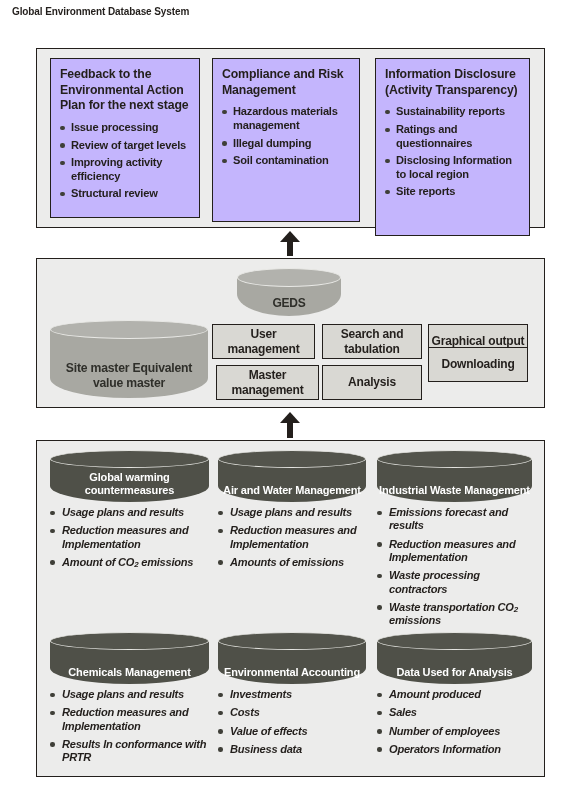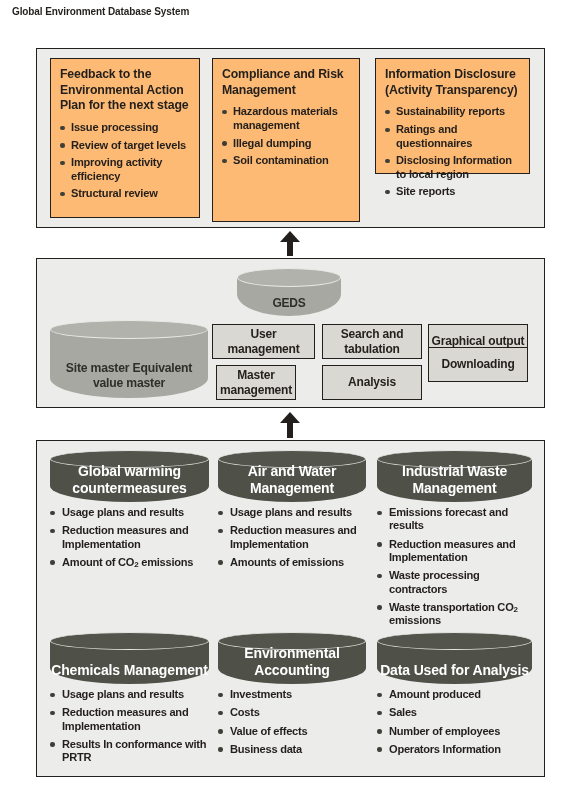--- a/index.html
+++ b/index.html
@@ -36,28 +36,28 @@
   }
 
   
   #panel-top   { left: 36px; top: 48px;  width: 509px; height: 180px; }
   #panel-mid   { left: 36px; top: 258px; width: 509px; height: 150px; }
   #panel-bot   { left: 36px; top: 440px; width: 509px; height: 337px; }
 
   
   .topbox {
     position: absolute;
-    background: #fdba74;
+    background: #c4b5fd;
     border: 1.5px solid #231f1c;
     box-sizing: border-box;
     padding: 8px 9px 6px 9px;
   }
   #topbox-0 { left: 50px; top: 58px; width: 150px; height: 160px; }
   #topbox-1 { left: 212px; top: 58px; width: 148px; height: 164px; }
-  #topbox-2 { left: 375px; top: 58px; width: 155px; height: 116px; }
+  #topbox-2 { left: 375px; top: 58px; width: 155px; height: 178px; }
 
   .topbox h3 {
     margin: 0 0 7px 0;
     font-size: 12.3px;
     font-weight: bold;
     line-height: 1.28;
     color: #231f1c;
     letter-spacing: -0.15px;
   }
   .topbox ul { margin: 0; padding: 0; list-style: none; }
@@ -137,21 +137,21 @@
     text-align: center;
     font-size: 12px;
     font-weight: bold;
     line-height: 1.18;
     color: #231f1c;
     letter-spacing: -0.2px;
   }
   #fn-0 { left: 212px; top: 324px; width: 103px; height: 35px; }
   #fn-1 { left: 322px; top: 324px; width: 100px; height: 35px; }
   #fn-2 { left: 428px; top: 324px; width: 100px; height: 35px; }
-  #fn-3 { left: 216px; top: 365px; width: 80px; height: 35px; }
+  #fn-3 { left: 216px; top: 365px; width: 103px; height: 35px; }
   #fn-4 { left: 322px; top: 365px; width: 100px; height: 35px; }
   #fn-5 { left: 428px; top: 347px; width: 100px; height: 35px; }
 
   
   .arrow-up {
     position: absolute;
     width: 24px;
   }
   .arrow-up .shaft {
     position: absolute;
@@ -195,21 +195,21 @@
     background: #53544c;
     border-radius: 50%;
     border: 1.5px solid #e4e4e0;
     box-sizing: border-box;
   }
   .dbcyl .label {
     position: absolute;
     left: 0; right: 0;
     bottom: 5px;
     text-align: center;
-    font-size: 14px;
+    font-size: 11px;
     font-weight: bold;
     line-height: 1.2;
     color: #ffffff;
     letter-spacing: -0.15px;
   }
 
   .dbcard ul {
     position: absolute;
     top: 56px;
     left: 0;
@@ -220,20 +220,21 @@
   }
   .dbcard li {
     position: relative;
     font-size: 11.1px;
     font-weight: bold;
     line-height: 1.2;
     margin-bottom: 5px;
     padding-left: 12px;
     color: #231f1c;
     letter-spacing: -0.25px;
+    font-style: italic;
   }
   .dbcard li::before {
     content: "";
     position: absolute;
     left: 0px;
     top: 4.5px;
     width: 4.5px;
     height: 4.5px;
     border-radius: 50%;
     background: #3f3f38;

